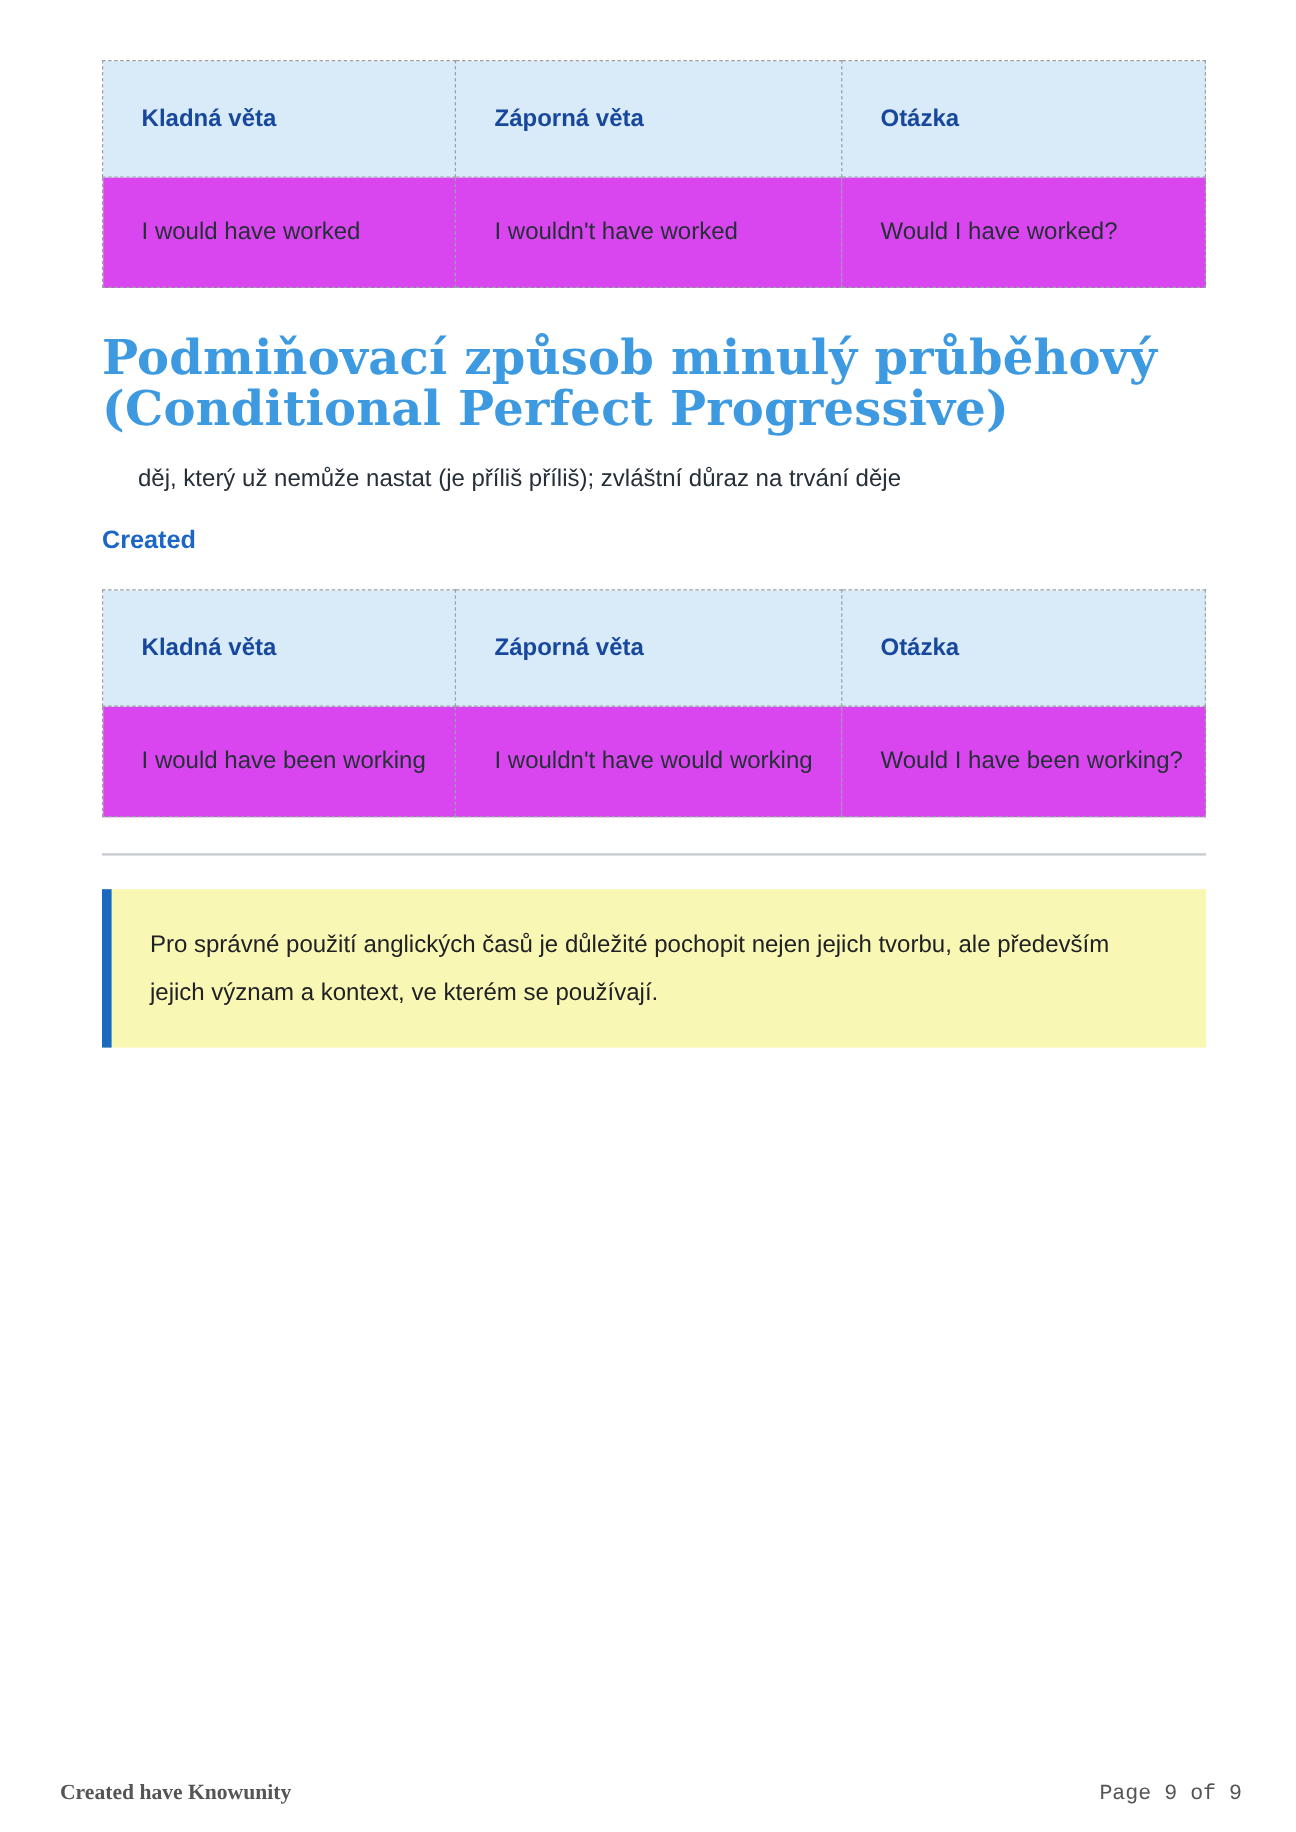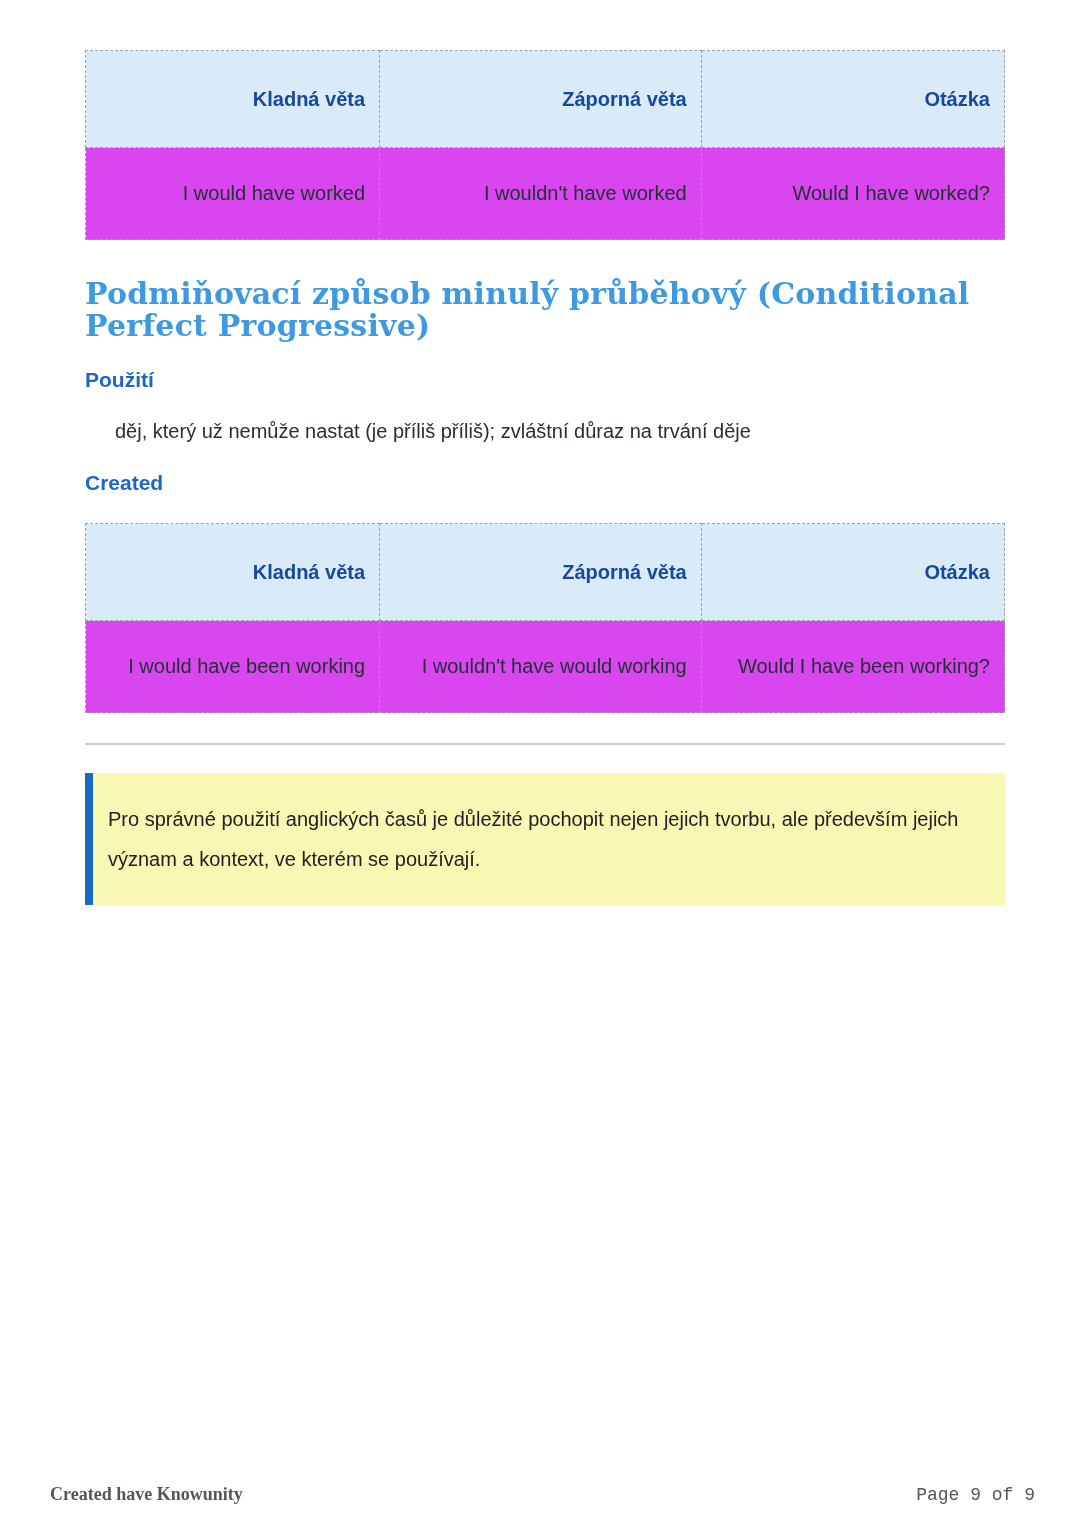--- a/index.html
+++ b/index.html
@@ -30,21 +30,21 @@
   table.grammar {
     width: 100%;
     border-collapse: collapse;
     table-layout: fixed;
   }
   table.grammar col.c1 { width: 32%; }
   table.grammar col.c2 { width: 35%; }
   table.grammar col.c3 { width: 33%; }
   table.grammar th, table.grammar td {
     border: 1px dashed var(--table-border);
-    text-align: right;
+    text-align: left;
     vertical-align: middle;
     padding: 10px 14px 10px 32px;
   }
   table.grammar th {
     background: var(--table-header-bg);
     color: var(--table-header-text);
     font-size: 20px;
     font-weight: bold;
     height: 97px;
   }
@@ -53,22 +53,22 @@
     color: var(--body-text);
     height: 92px;
     background: #d946ef;
   }
   .tbl-1 { margin-bottom: 38px; }
   .tbl-2 { margin-bottom: 30px; }
 
   h1.doc-heading {
     font-family: "DejaVu Serif", serif;
     font-weight: bold;
-    font-size: 30px;
-    line-height: 32px;
+    font-size: 40px;
+    line-height: 42px;
     color: var(--heading-blue);
     margin-bottom: 26px;
     letter-spacing: 0.2px;
   }
   .sub-label {
     color: var(--label-blue);
     font-size: 21px;
     font-weight: bold;
     margin-bottom: 28px;
   }
@@ -82,21 +82,21 @@
 
   .divider {
     border: none;
     border-top: 2px solid var(--divider-gray);
     margin: 0 0 28px 0;
   }
 
   .callout {
     background: var(--callout-bg);
     border-left: 8px solid var(--callout-border);
-    padding: 26px 34px 26px 15px;
+    padding: 26px 34px 26px 32px;
   }
   .callout p {
     font-size: 20px;
     line-height: 40px;
     color: #202124;
   }
 
   .footer {
     position: absolute;
     left: 50px;
@@ -140,21 +140,20 @@
       <tr>
         <td>I would have worked</td>
         <td>I wouldn't have worked</td>
         <td>Would I have worked?</td>
       </tr>
     </tbody>
   </table>
 
   <h1 class="doc-heading">Podmiňovací způsob minulý průběhový (Conditional Perfect Progressive)</h1>
 
-  <div class="sub-label">Použití</div>
   <p class="body-line">děj, který už nemůže nastat (je příliš příliš); zvláštní důraz na trvání děje</p>
 
   <div class="sub-label">Created</div>
 
   <table class="grammar tbl-2">
     <colgroup>
         <col class="c1">
         <col class="c2">
         <col class="c3">
       </colgroup>

